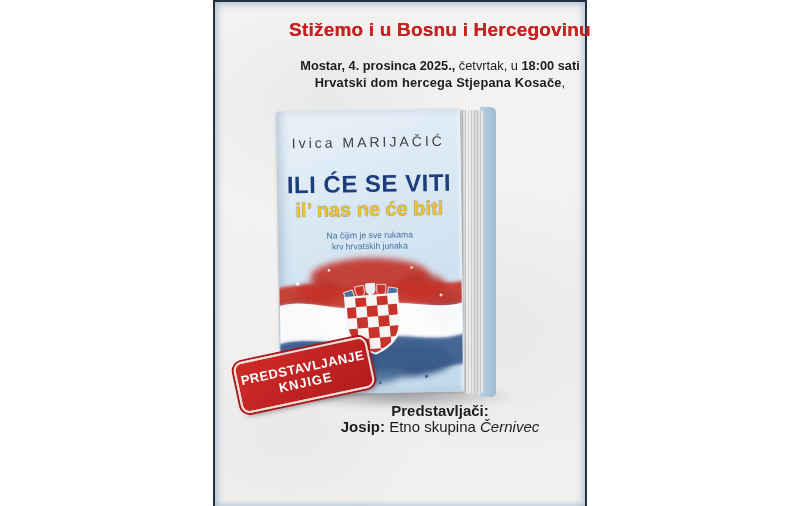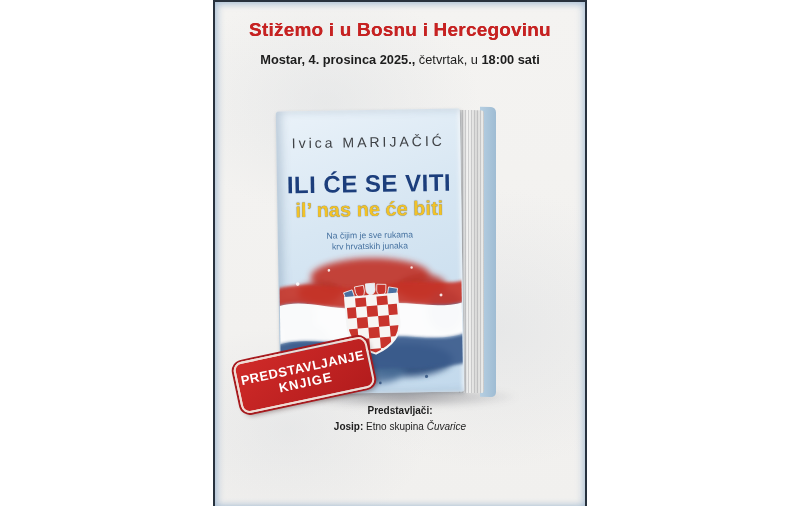--- a/index.html
+++ b/index.html
@@ -18,29 +18,29 @@
     background:
       radial-gradient(220px 160px at 30% 20%, rgba(210,215,220,.35), rgba(0,0,0,0) 70%),
       radial-gradient(260px 200px at 75% 65%, rgba(205,210,216,.3), rgba(0,0,0,0) 70%),
       radial-gradient(200px 150px at 20% 85%, rgba(208,212,218,.3), rgba(0,0,0,0) 70%),
       linear-gradient(#f4f3f1,#f1f0ee);
     box-shadow:
       inset 3px 0 7px rgba(130,165,200,.45),
       inset -3px 0 7px rgba(130,165,200,.35),
       inset 0 3px 6px rgba(130,165,200,.25);
   }
-  .center{text-align:center;position:absolute;left:0;width:100%;}
+  .center{text-align:center;position:absolute;left:0;width:100%;padding-left:40px;}
   
   .headline{
     top:17px;
     font-size:19px;font-weight:800;letter-spacing:.2px;
     color:#c62222;
     text-shadow:0 0 .4px #c62222;
   }
-  .info-line{color:#1d1d1d;font-size:12.8px;}
+  .info-line{color:#1d1d1d;font-size:12.8px;margin-top:6px;}
   .info-1{top:50px;}
   .info-2{top:67px;font-weight:800;letter-spacing:.2px;}
   .info-3{top:84px;color:#3c3c3c;}
   .b{font-weight:800;}
   .r{font-weight:400;}
   
   .book{position:absolute;left:63px;top:103px;width:228px;height:294px;}
   .book-shadow{
     position:absolute;left:8px;right:-14px;bottom:-9px;height:22px;
     background:radial-gradient(closest-side, rgba(60,60,70,.45), rgba(60,60,70,0));
@@ -97,33 +97,34 @@
     background:linear-gradient(150deg,#cf2a28,#b31c1d);
     border:2px solid #f0dcd4;
     box-shadow:0 0 0 2px #a71a1e, 2px 3px 5px rgba(60,30,30,.45);
     border-radius:9px;
     display:flex;flex-direction:column;align-items:center;justify-content:center;
     color:#ffffff;font-weight:800;
   }
   .stamp-line1{font-size:13px;letter-spacing:.5px;}
   .stamp-line2{font-size:13px;letter-spacing:1px;}
   
-  .presenters{top:401px;font-size:10px;line-height:15.6px;color:#1d1d1d;}
+  .presenters{top:401px;font-size:15px;line-height:15.6px;color:#1d1d1d;}
   .presenters .head{font-weight:800;}
   .it{font-style:italic;}
 </style>
 </head>
 <body>
 
 <div class="poster">
 
   <div class="center headline">Stižemo i u Bosnu i Hercegovinu</div>
 
   <div class="center info-line info-1"><span class="b">Mostar, 4. prosinca 2025.,</span><span class="r"> četvrtak, u </span><span class="b">18:00 sati</span></div>
 
+  <div class="center info-line info-2"><span>Hrvatski dom hercega Stjepana Kosače</span><span class="r">,</span></div>
 
 
   <div class="book">
     <div class="book-shadow"></div>
     <div class="back-board"></div>
     <div class="pages"></div>
     <div class="cover">
       <div class="cover-author">Ivica MARIJAČIĆ</div>
       <div class="cover-title">ILI ĆE SE VITI</div>
       <div class="cover-subtitle">il’ nas ne će biti</div>
@@ -192,16 +193,16 @@
     </div>
   </div>
 
   <div class="stamp">
     <div class="stamp-line1">PREDSTAVLJANJE</div>
     <div class="stamp-line2">KNJIGE</div>
   </div>
 
   <div class="center presenters">
     <div class="head">Predstavljači:</div>
-    <div><span class="head">Josip:</span><span> Etno skupina </span><span class="it">Čuvarice</span></div>
+    <div><span class="head">Josip:</span><span> Etno skupina </span><span class="it">Černivec</span></div>
   </div>
 
 </div>
 
 </body></html>

